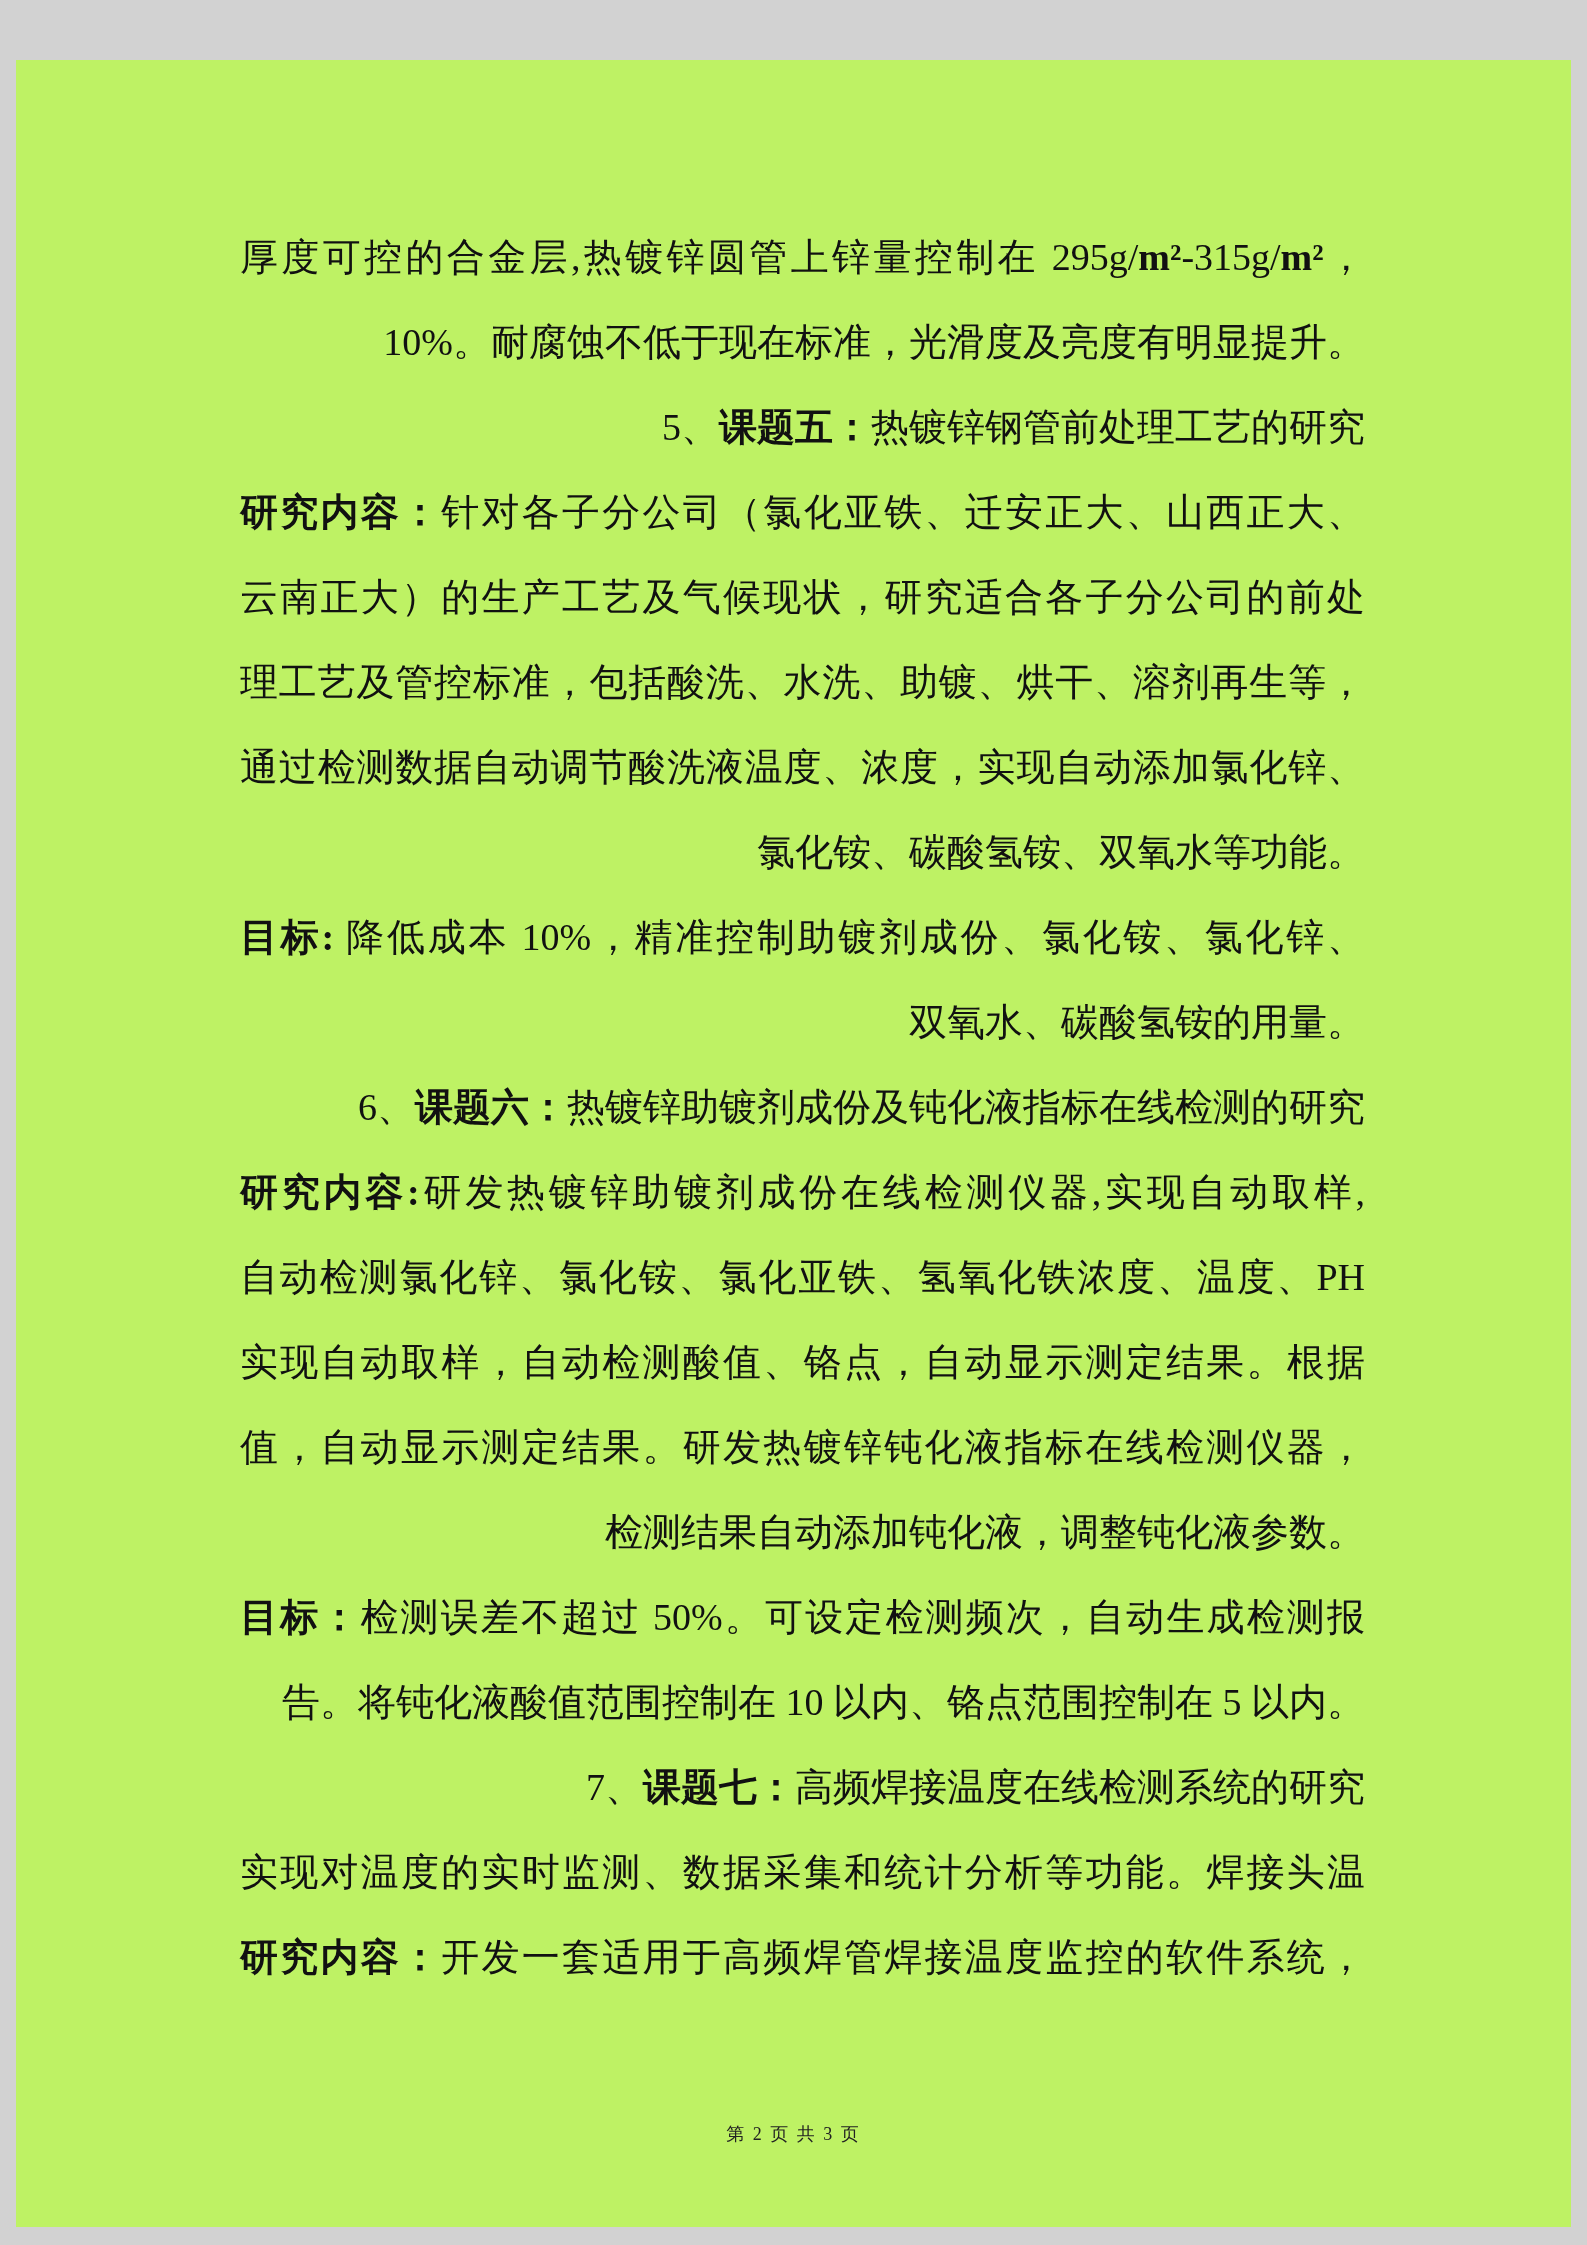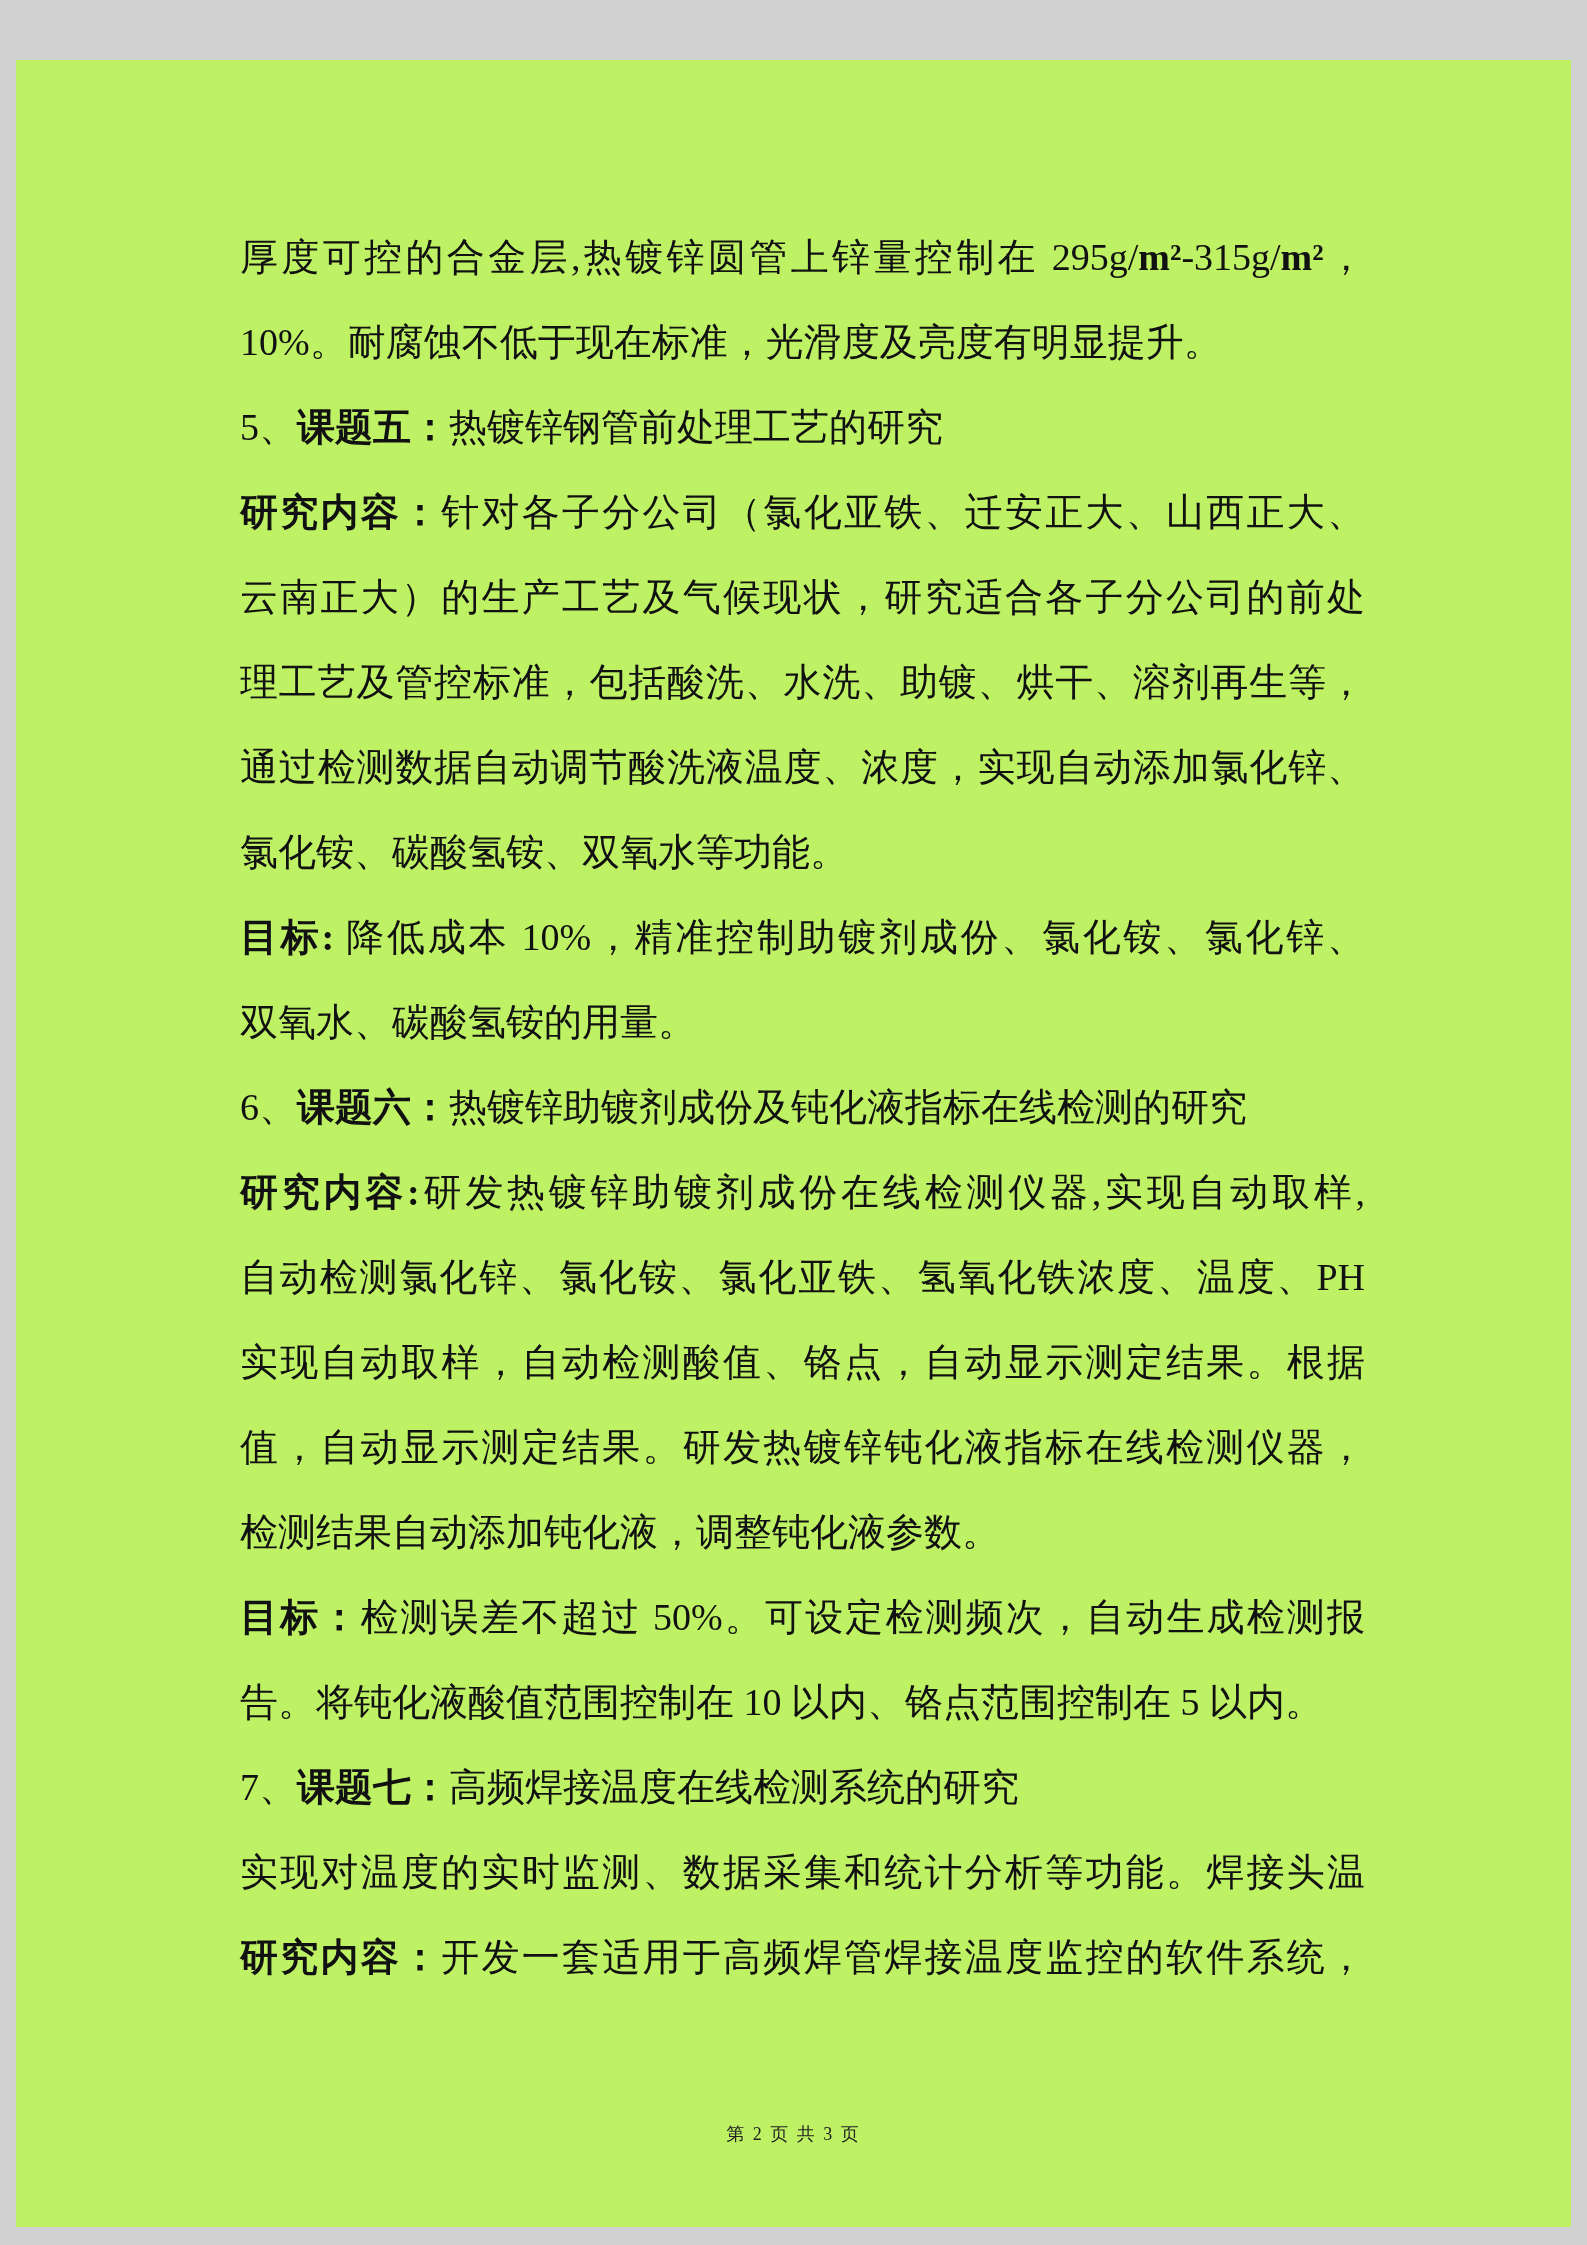--- a/index.html
+++ b/index.html
@@ -24,21 +24,21 @@
   }
   .content {
     padding: 155px 206px 0 224px;
     color: #111111;
     font-size: 38px;
   }
   .line {
     line-height: 85px;
     height: 85px;
     white-space: nowrap;
-    text-align: left;
+    text-align: right;
   }
   .line.just {
     white-space: normal;
     text-align: justify;
     text-align-last: justify;
   }
   .bold {
     font-weight: 700;
   }
   .footer {

